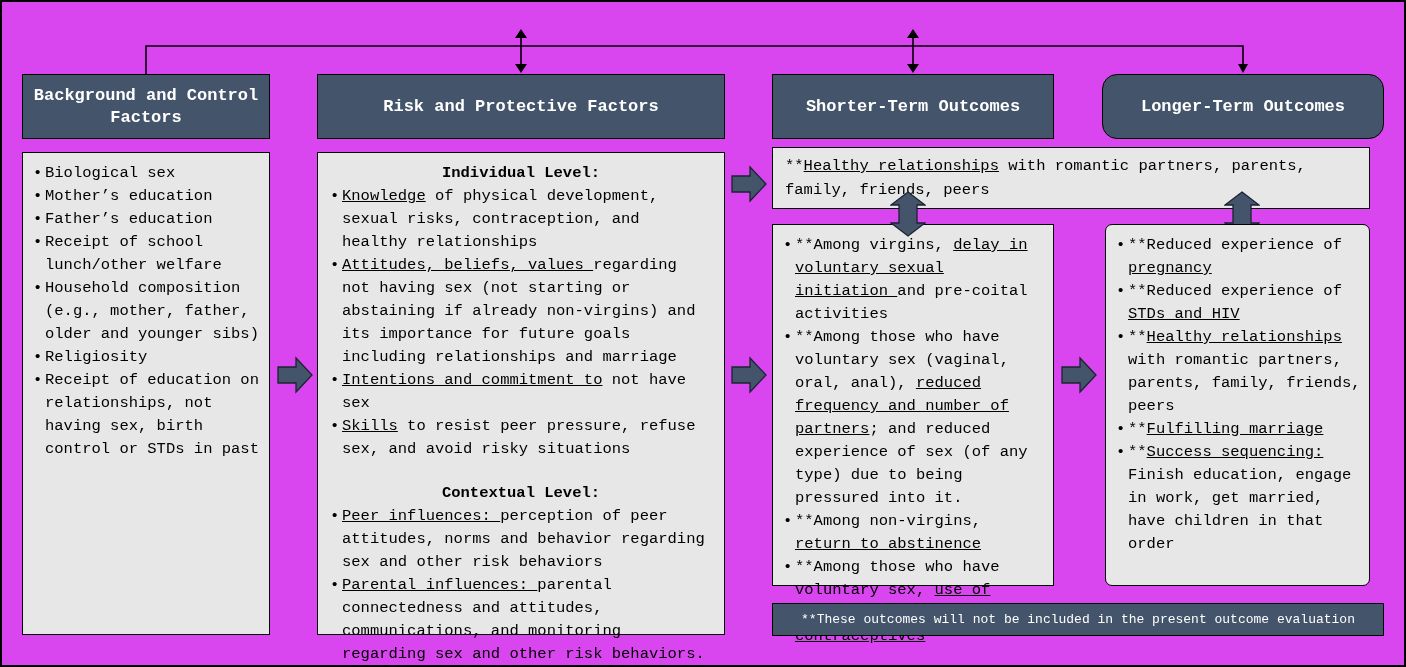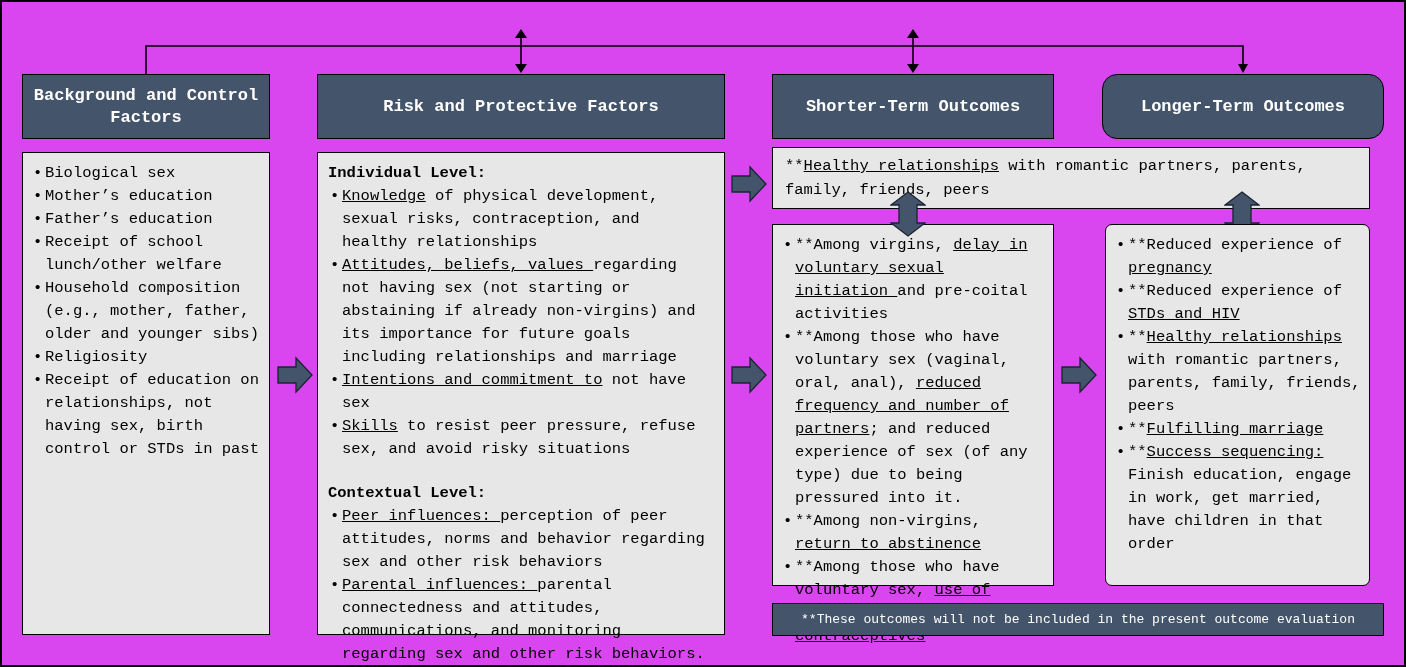--- a/index.html
+++ b/index.html
@@ -44,21 +44,21 @@
     border: 1.5px solid #000;
     font-size: 15.5px;
     line-height: 23px;
     padding: 9px 8px;
   }
   .box ul { margin: 0; padding: 0; list-style: none; }
   .box li { position: relative; padding-left: 14px; }
   .box li::before { content: "\2022"; position: absolute; left: 2px; }
 
   .section + .section { margin-top: 21px; }
-  .section-title { font-weight: 700; }
+  .section-title { font-weight: 700; text-align: center; }
 
   .widebox {
     position: absolute;
     background: var(--light, #E8E7E7);
     border: 1.5px solid #000;
     font-size: 15.5px;
     line-height: 24px;
     padding: 6px 12px;
   }
 

